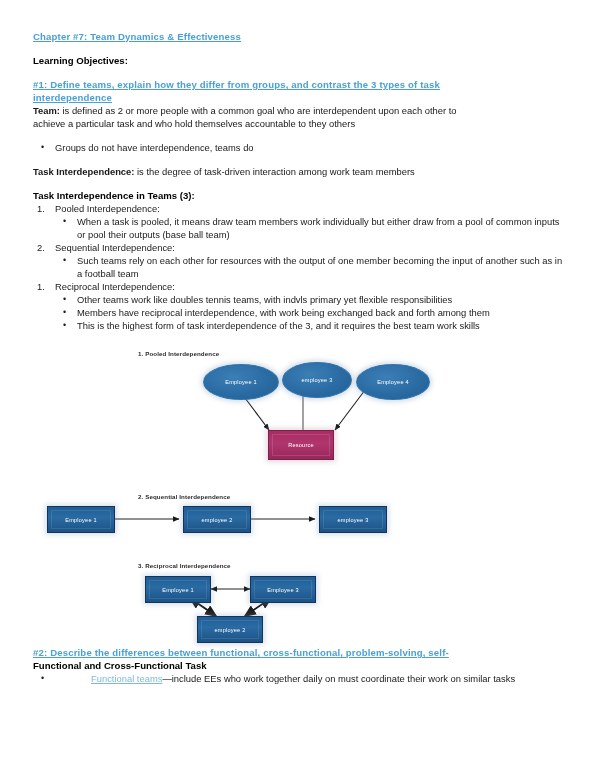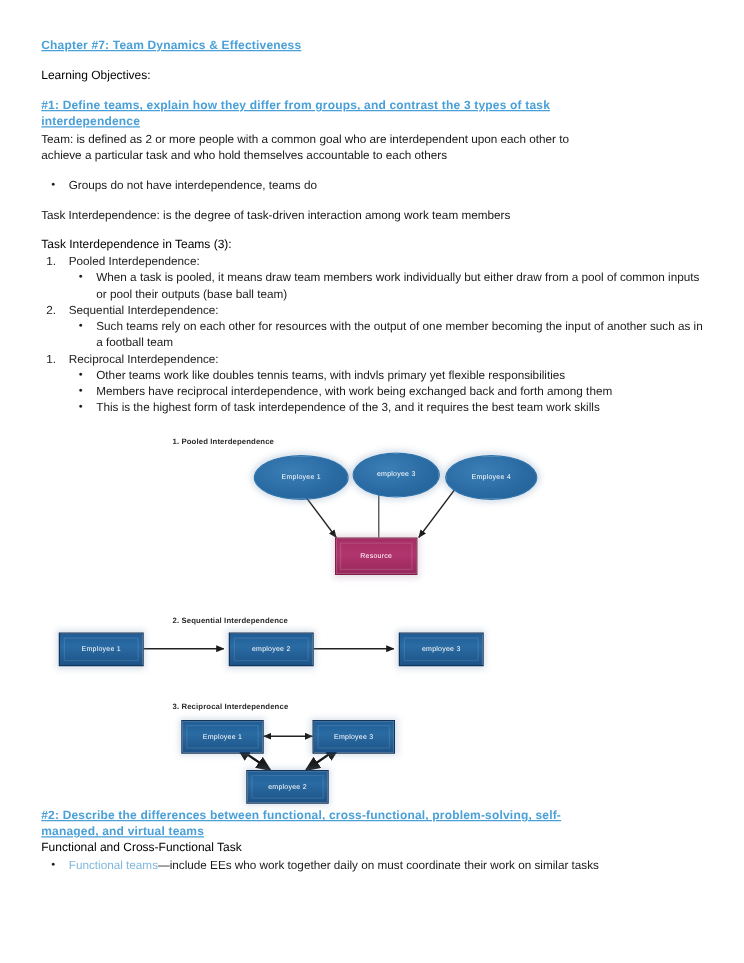--- a/index.html
+++ b/index.html
@@ -28,33 +28,33 @@
   .link-heading {
     color: #49a0d8;
     text-decoration: underline;
     font-weight: bold;
     font-size: 9.6px;
     line-height: 13px;
     letter-spacing: 0.15px;
     margin: 0;
   }
   .sub-heading {
-    font-weight: normal;
+    font-weight: bold;
     font-size: 9.6px;
     line-height: 13px;
     margin: 0;
     color: #000;
   }
   .body-line {
     font-size: 9.4px;
     line-height: 13px;
     margin: 0;
     color: #171717;
   }
-  .body-line b { font-weight: normal; }
+  .body-line b { font-weight: bold; }
   .spacer-sm { height: 11px; }
 
   ul.bullets, ol.numbers {
     margin: 0;
     padding: 0;
     list-style: none;
   }
   li.num {
     position: relative;
     padding-left: 22px;
@@ -74,20 +74,22 @@
   }
   li.bul > .dot {
     position: absolute;
     left: 8px;
     top: -0.5px;
     font-size: 9px;
   }
   .indent-1 { margin-left: 34px; }
   .inline-link {
     color: #7fb8de;
+    text-decoration: underline;
+    margin-left: 36px;
   }
 
   
   .diagrams {
     position: relative;
     width: 100%;
     height: 300px;
     margin-top: 14px;
   }
   .diagram-caption {
@@ -158,21 +160,21 @@
   <div class="spacer-sm"></div>
 
   <div class="sub-heading">Learning Objectives:</div>
 
   <div class="spacer-sm"></div>
 
   <div class="link-heading">#1: Define teams, explain how they differ from groups, and contrast the 3 types of task</div>
   <div class="link-heading">interdependence</div>
 
   <div class="body-line"><b>Team:</b><span> is defined as 2 or more people with a common goal who are interdependent upon each other to</span></div>
-  <div class="body-line">achieve a particular task and who hold themselves accountable to each others</div>
+  <div class="body-line">achieve a particular task and who hold themselves accountable to they others</div>
 
   <div class="spacer-sm"></div>
 
   <ul class="bullets">
     <li class="bul"><span class="dot">•</span><span>Groups do not have interdependence, teams do</span></li>
   </ul>
 
   <div class="spacer-sm"></div>
 
   <div class="body-line"><b>Task Interdependence:</b><span> is the degree of task-driven interaction among work team members</span></div>
@@ -248,21 +250,20 @@
     <div class="node rect" style="left:150px; top:160px; width:68px; height:27px; position:absolute;">employee 2</div>
     <div class="node rect" style="left:286px; top:160px; width:68px; height:27px; position:absolute;">employee 3</div>
 
     <div class="diagram-caption" style="left:105px; top:216px;">3. Reciprocal Interdependence</div>
     <div class="node rect" style="left:112px; top:230px; width:66px; height:27px; position:absolute;">Employee 1</div>
     <div class="node rect" style="left:217px; top:230px; width:66px; height:27px; position:absolute;">Employee 3</div>
     <div class="node rect" style="left:164px; top:270px; width:66px; height:27px; position:absolute;">employee 2</div>
   </div>
 
   <div class="link-heading">#2: Describe the differences between functional, cross-functional, problem-solving, self-</div>
-  <div class="link-heading">managed, and virtual teams</div>
 
   <div class="sub-heading">Functional and Cross-Functional Task</div>
 
   <ul class="bullets">
     <li class="bul">
       <span class="dot">•</span><span class="inline-link">Functional teams</span><span>—include EEs who work together daily on must coordinate their work on similar tasks</span>
     </li>
   </ul>
 
 </div>

